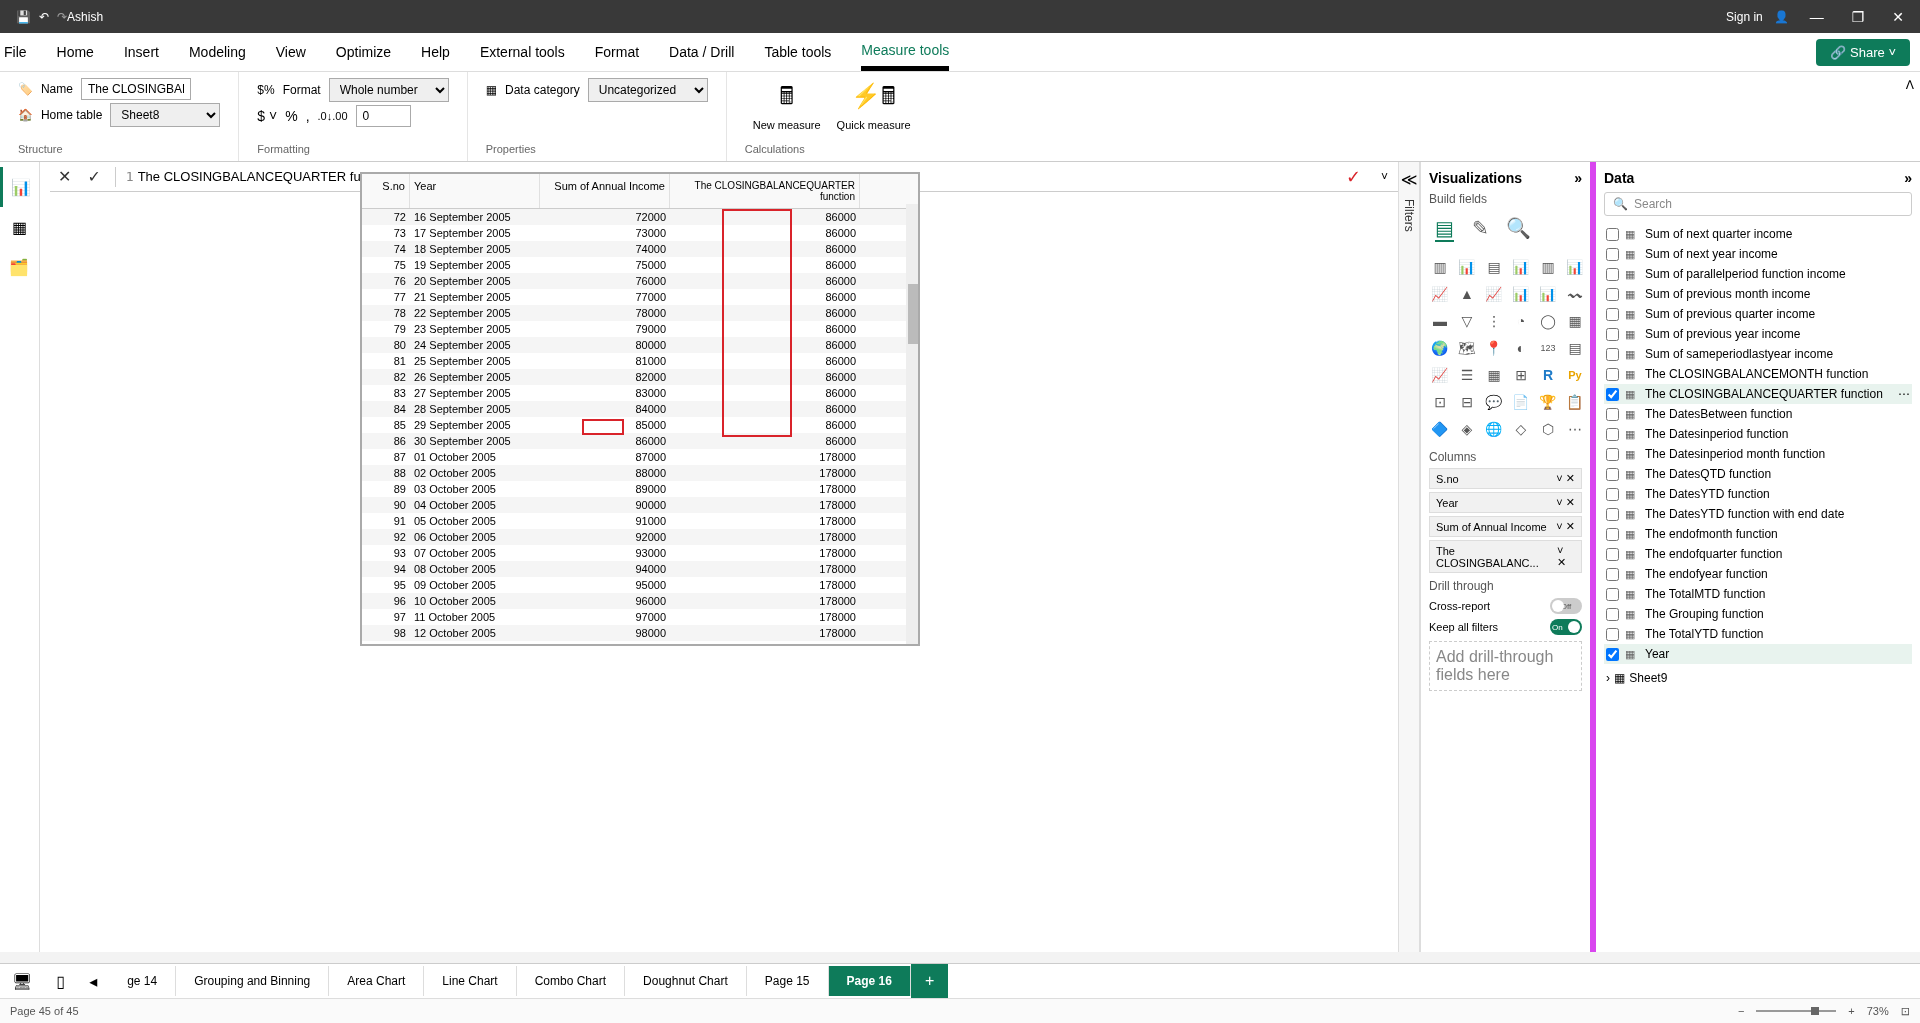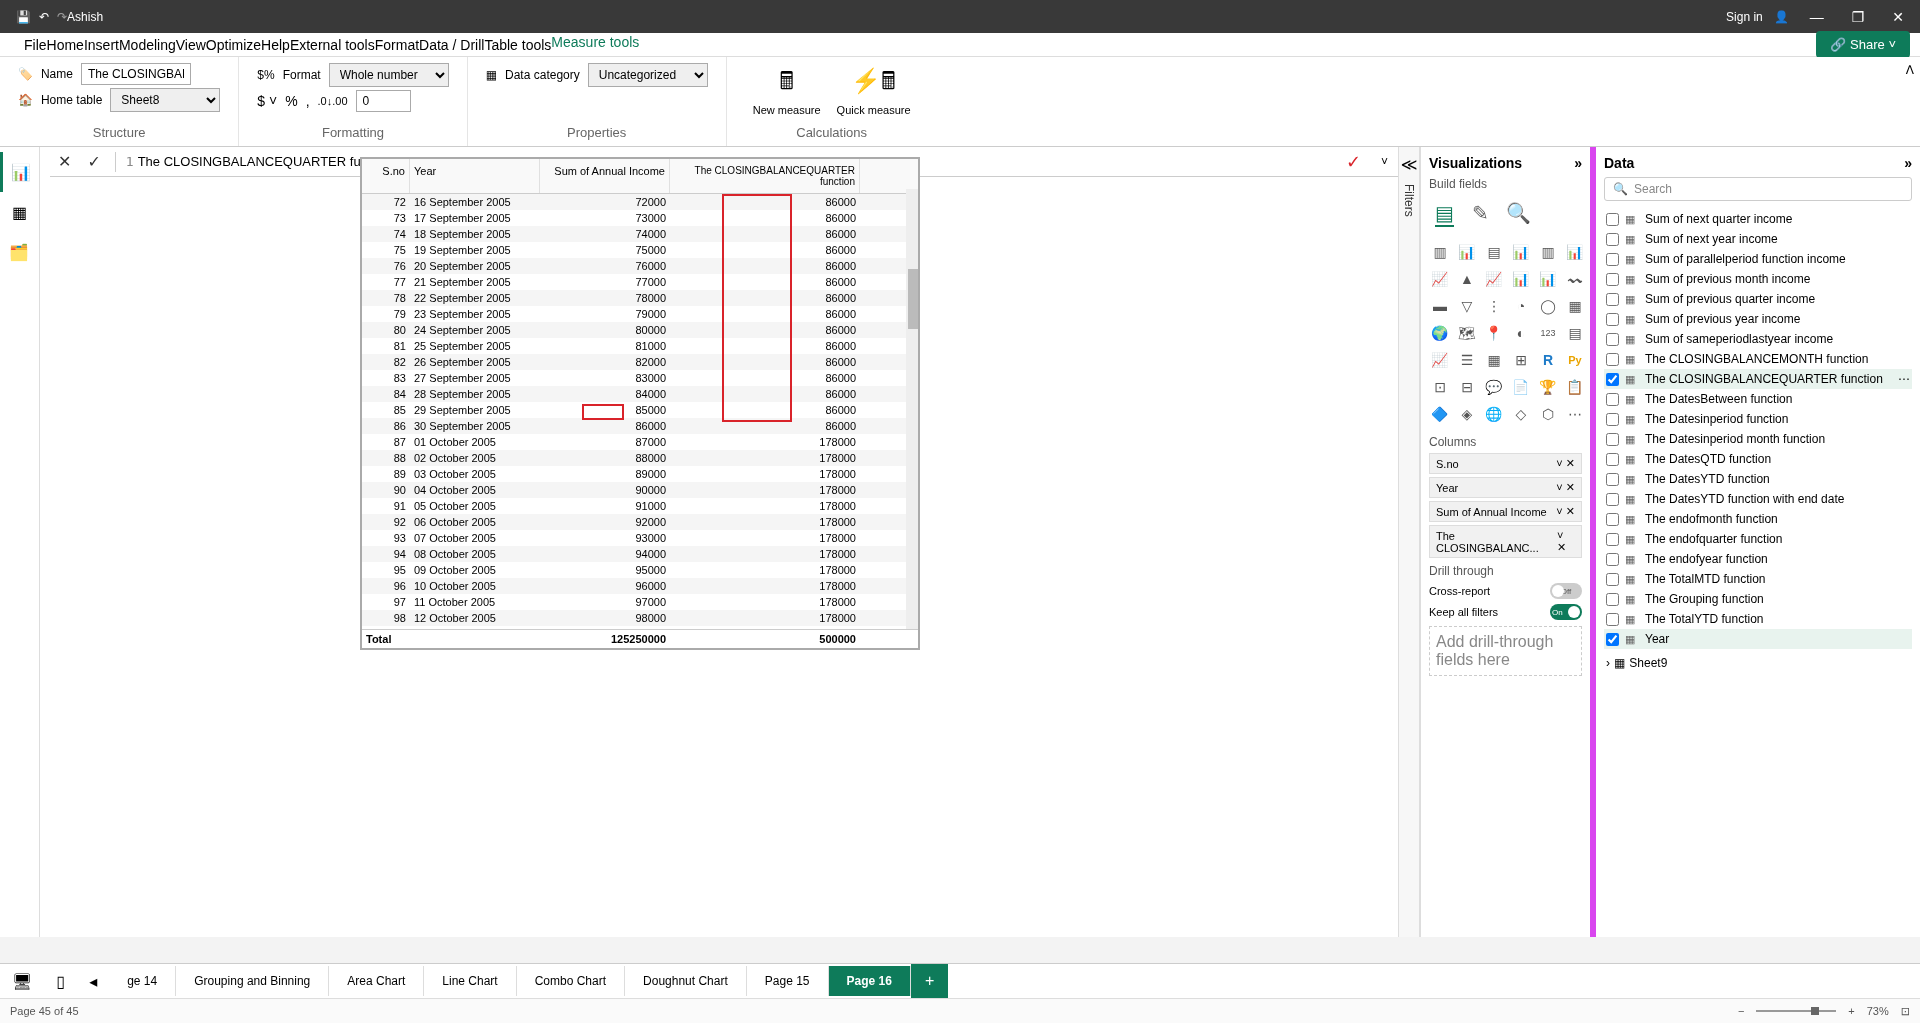--- a/index.html
+++ b/index.html
@@ -6,29 +6,29 @@
 body { background: #f3f3f3; overflow: hidden; height: 1023px; width: 1920px; }
 
 
 .title-bar { background: #393939; height: 33px; display: flex; align-items: center; color: #fff; font-size: 12px; padding: 0 8px; }
 .title-bar .qa { display: flex; gap: 8px; padding-left: 8px; }
 .title-bar .center { flex: 1; text-align: left; }
 .title-bar .right { display: flex; align-items: center; gap: 12px; }
 .title-bar .winbtn { padding: 0 8px; font-size: 14px; cursor: pointer; }
 
 
-.ribbon-tabs { background: #fff; height: 24px; display: flex; align-items: center; padding-left: 24px; font-size: 14px; border-bottom: 1px solid #ddd; }
+.ribbon-tabs { background: #fff; height: 39px; display: flex; align-items: center; padding-left: 4px; gap: 30px; font-size: 14px; border-bottom: 1px solid #ddd; }
 .ribbon-tabs .tab { cursor: pointer; padding: 8px 0; }
 .ribbon-tabs .tab.active { color: #0e7b5a; border-bottom: 5px solid #000000; font-weight: 400; }
 .ribbon-tabs .share { margin-left: auto; margin-right: 10px; background: #0e7b5a; color: #fff; padding: 6px 14px; border-radius: 4px; font-size: 13px; }
 
 
 .ribbon-content { background: #fff; height: 90px; display: flex; border-bottom: 1px solid #ccc; position: relative; }
 .ribbon-group { padding: 6px 18px; display: flex; flex-direction: column; justify-content: space-between; border-right: 1px solid #e5e5e5; }
-.ribbon-group .label { font-size: 13px; color: #666; text-align: center; padding-top: 2px; }
+.ribbon-group .label { font-size: 11px; color: #666; text-align: left; padding-top: 2px; }
 .ribbon-row { display: flex; align-items: center; gap: 8px; font-size: 12px; margin-bottom: 3px; }
 .ribbon-row select, .ribbon-row input { font-size: 12px; padding: 3px 6px; border: 1px solid #aaa; }
 .ribbon-icon { font-size: 14px; cursor: pointer; }
 .calc-item { display: flex; flex-direction: column; align-items: center; font-size: 11px; padding: 0 8px; }
 .calc-item .calc-icon { font-size: 24px; }
 .collapse-ribbon { position: absolute; right: 6px; top: 6px; font-size: 12px; cursor: pointer; }
 
 
 .formula-bar { background: #fff; height: 30px; display: flex; align-items: center; border-bottom: 1px solid #ccc; margin-left: 40px; margin-top: 5px; }
 .formula-bar .btn { padding: 0 8px; font-size: 16px; cursor: pointer; color: #333; }
@@ -404,26 +404,20 @@
             <div class="col-sum">98000</div>
             <div class="col-closing">178000</div>
           </div>
           <div class="vrow">
             <div class="col-sno">99</div>
             <div class="col-year yr">13 October 2005</div>
             <div class="col-sum">99000</div>
             <div class="col-closing">178000</div>
           </div>
         </div>
-      <div class="visual-total">
-        <div class="col-sno lbl">Total</div>
-        <div class="col-year"></div>
-        <div class="col-sum">125250000</div>
-        <div class="col-closing">500000</div>
-      </div>
       <div class="scroll-track">
           <div class="scroll-thumb"></div>
         </div>
     </div>
   </div>
 
   <div class="filters-strip">
     <span>≪</span>
     <span class="v">Filters</span>
   </div>

